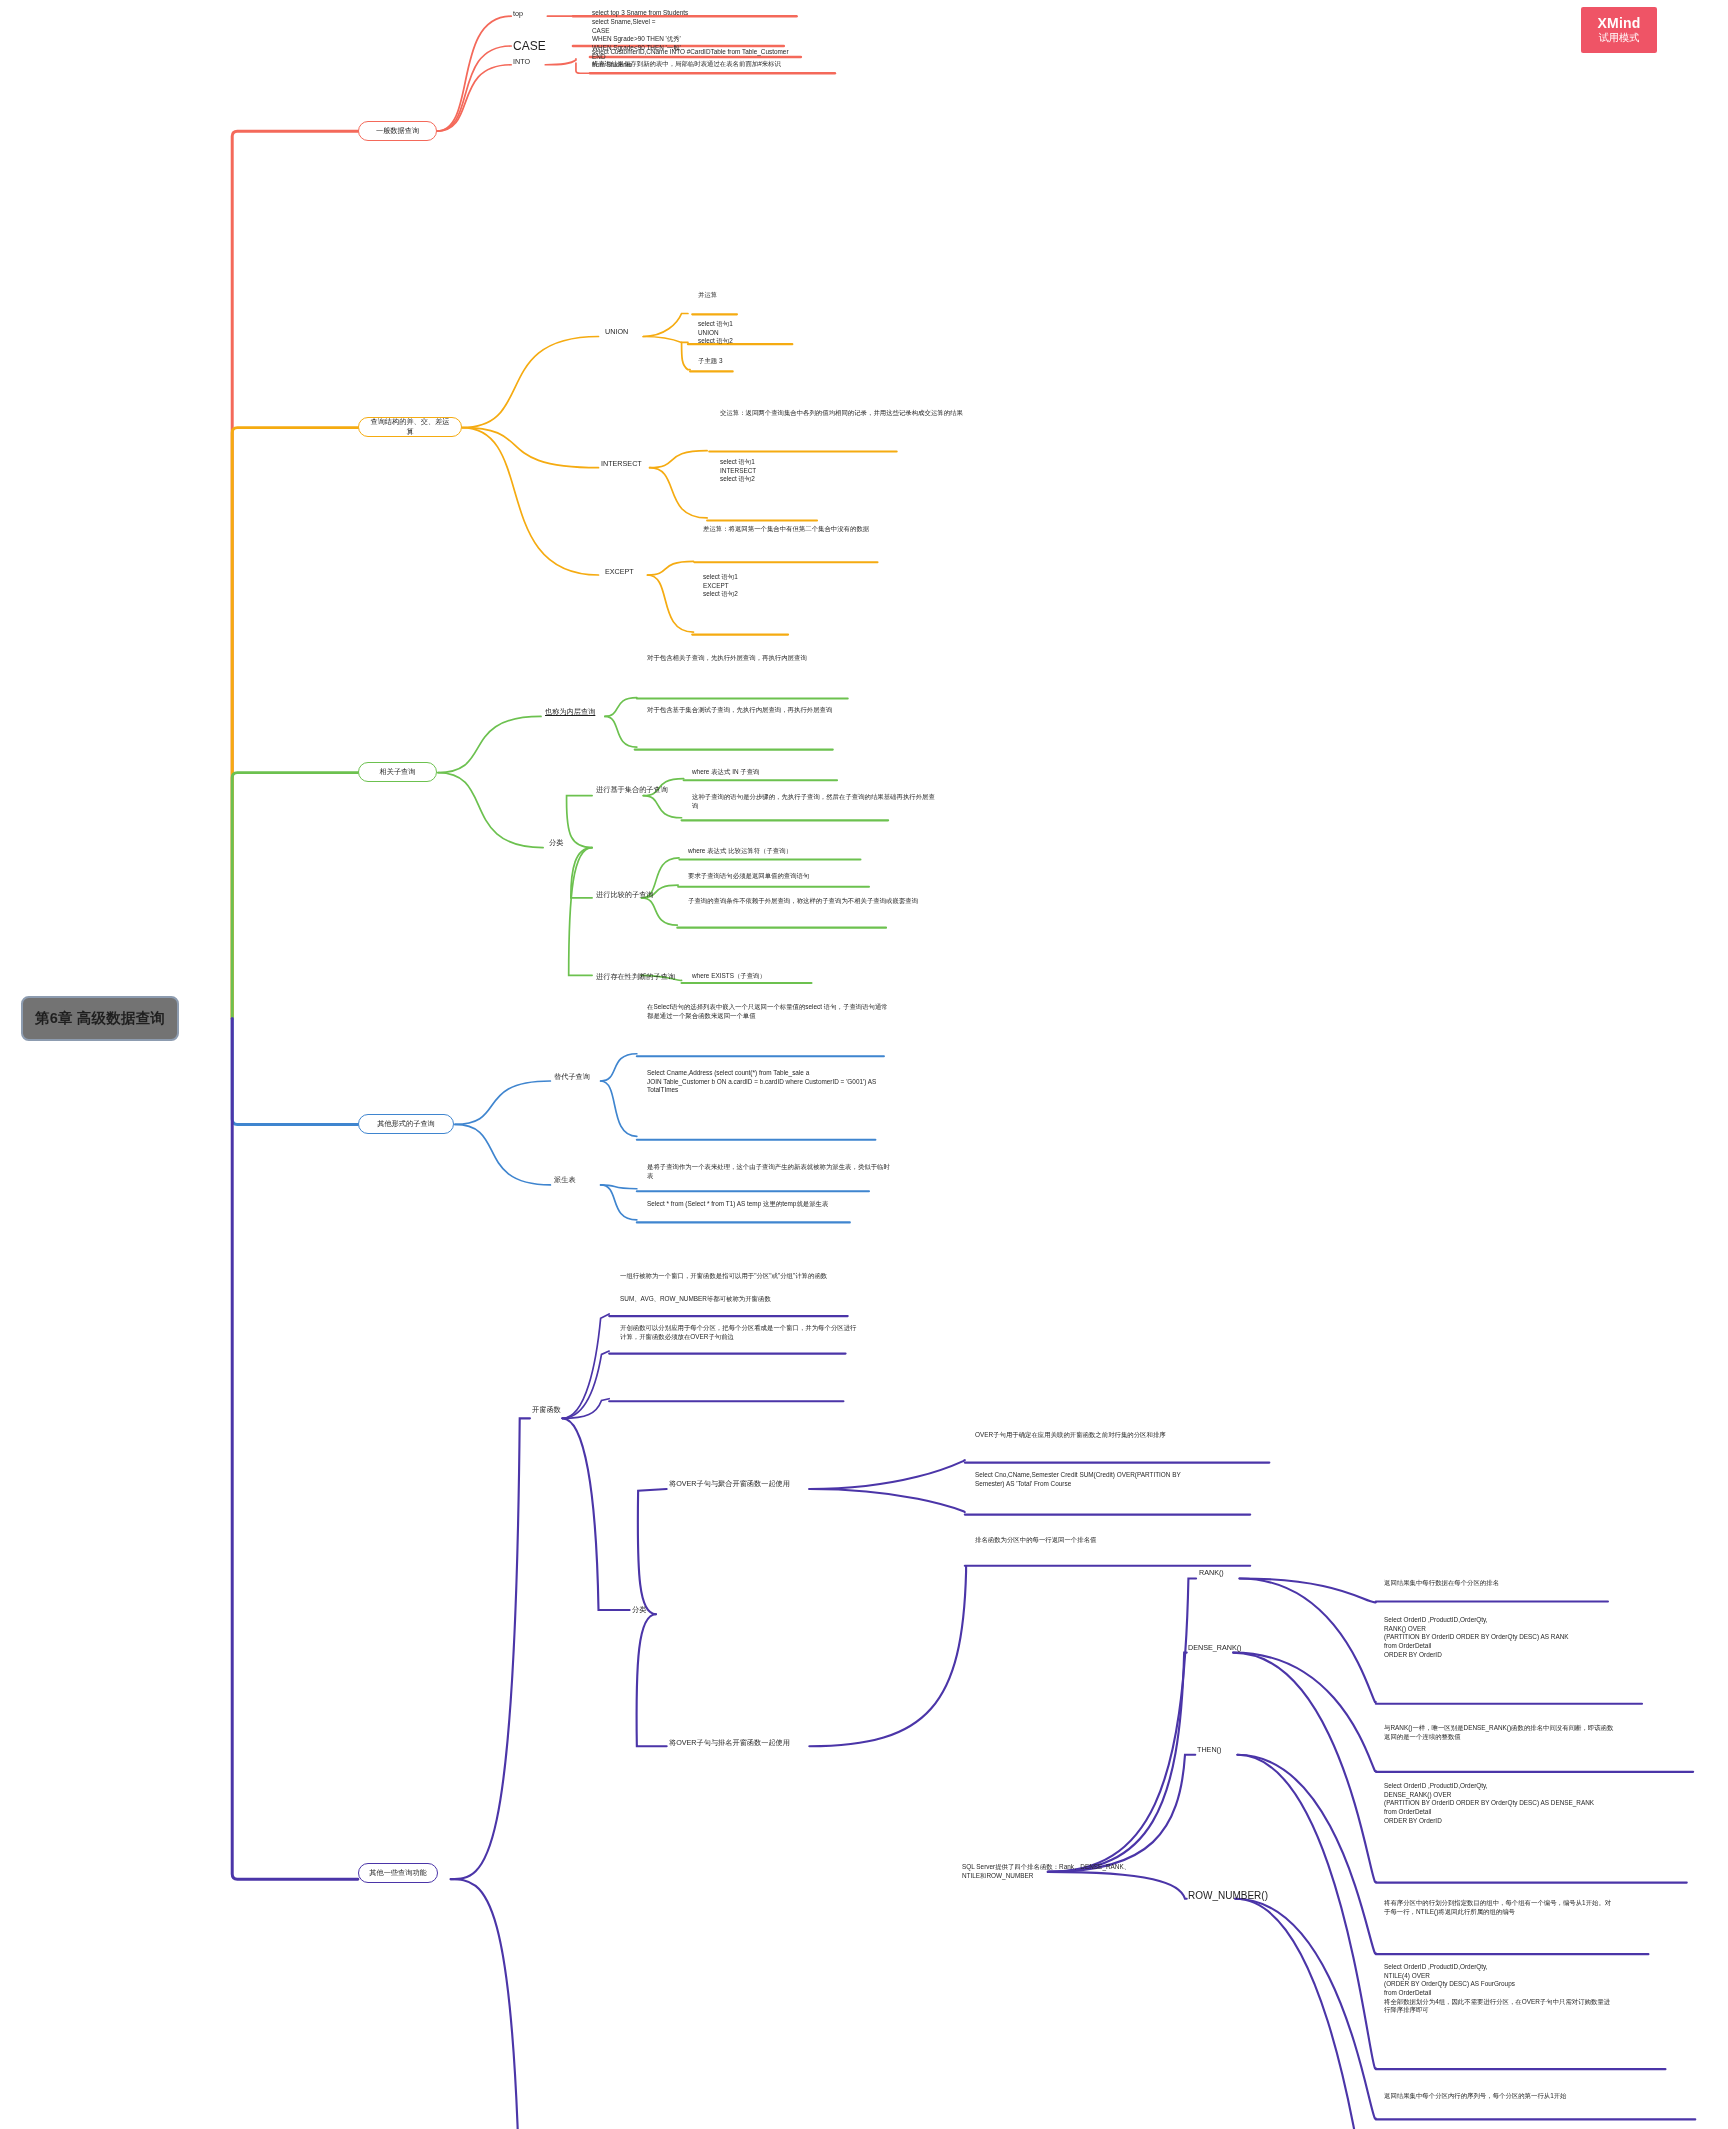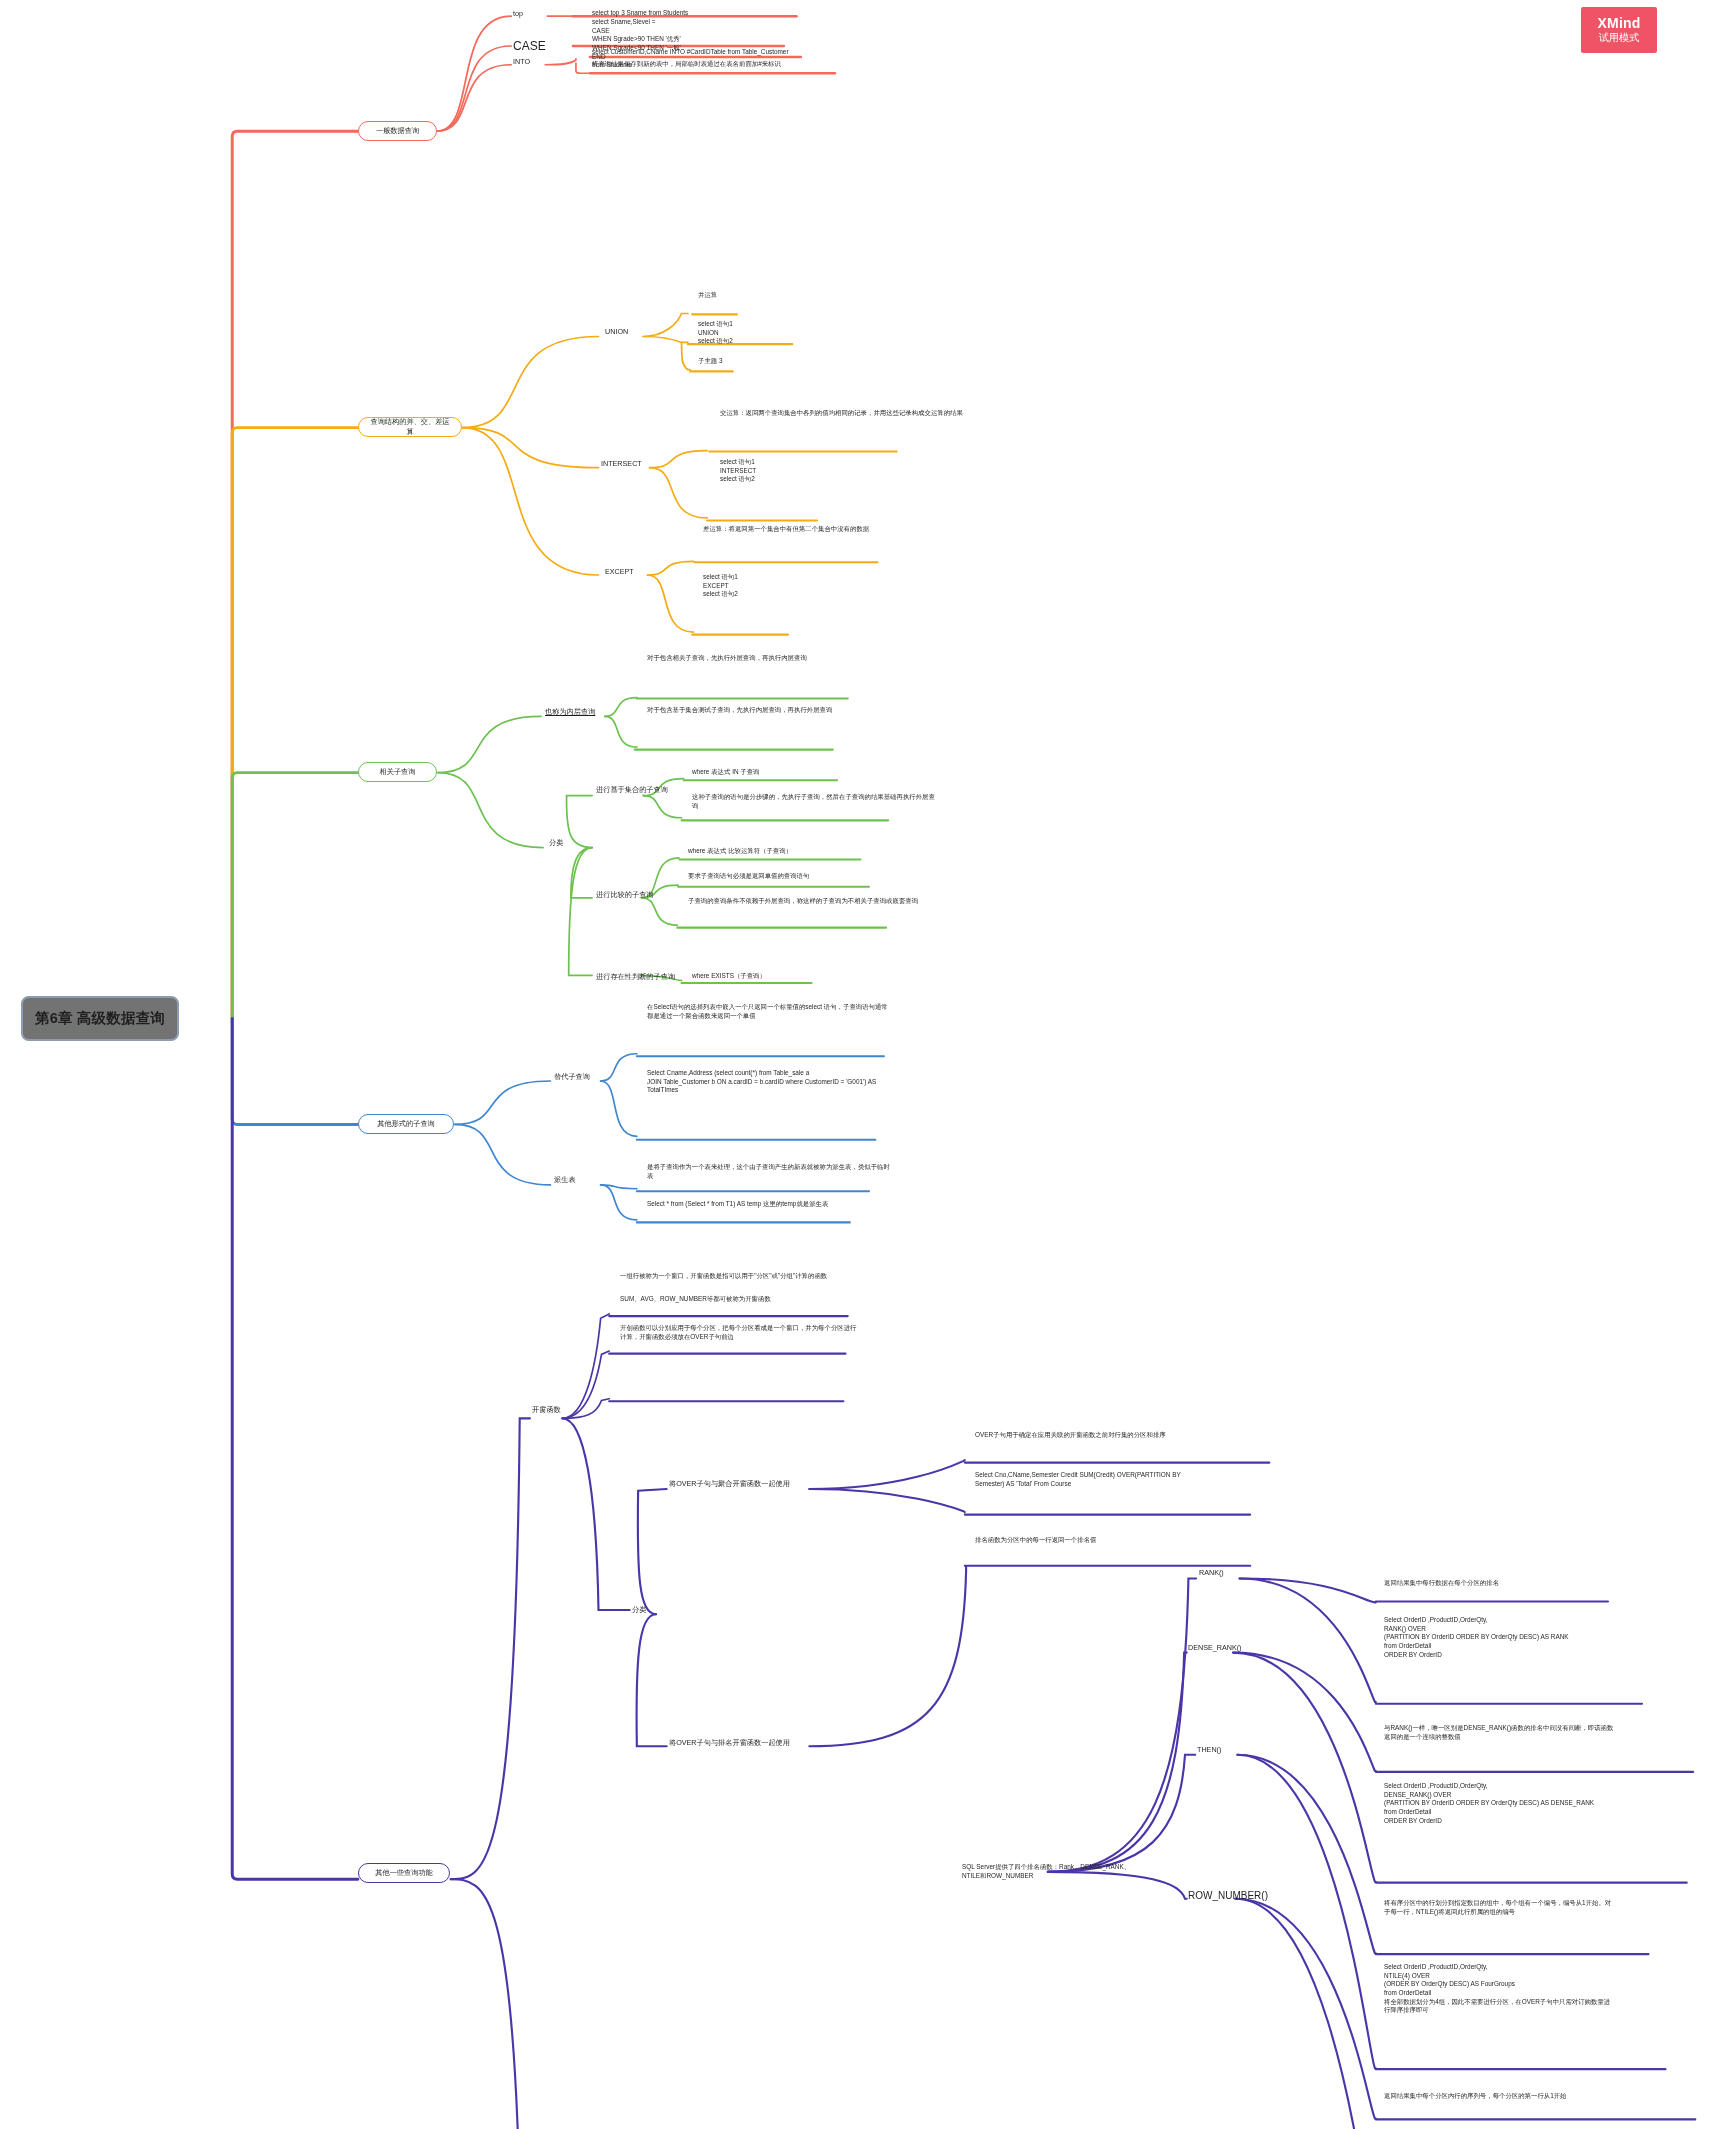--- a/index.html
+++ b/index.html
@@ -208,21 +208,21 @@
       <div class="node lvl1" style="left: 358px; top: 1114px; width: 96px; height: 20.4px; border-color: rgb(63, 133, 207); font-size: 7.2px;">
         <span>其他形式的子查询</span>
       </div>
       <div class="lbl " style="left: 554px; top: 1072px; font-size: 7.2px;">替代子查询</div>
       <div class="lbl " style="left: 554px; top: 1175px; font-size: 7.2px;">派生表</div>
       <div class="lbl " style="left: 647px; top: 1003px; font-size: 6.4px; width: 247px;">在Select语句的选择列表中嵌入一个只返回一个标量值的select 语句，子查询语句通常都是通过一个聚合函数来返回一个单值</div>
       <div class="lbl " style="left: 647px; top: 1069px; font-size: 6.4px; width: 247px;">Select Cname,Address (select count(*) from Table_sale a
 JOIN Table_Customer b ON a.cardID = b.cardID where CustomerID = 'G001') AS TotalTImes</div>
       <div class="lbl " style="left: 647px; top: 1163px; font-size: 6.4px; width: 247px;">是将子查询作为一个表来处理，这个由子查询产生的新表就被称为派生表，类似于临时表</div>
       <div class="lbl " style="left: 647px; top: 1200px; font-size: 6.4px; width: 247px;">Select * from (Select * from T1) AS temp 这里的temp就是派生表</div>
-      <div class="node lvl1" style="left: 358px; top: 1863px; width: 92px; height: 20.4px; border-color: rgb(75, 53, 168); font-size: 7.2px; align-items: center;">
+      <div class="node lvl1" style="left: 358px; top: 1863px; width: 80px; height: 20.4px; border-color: rgb(75, 53, 168); font-size: 7.2px; align-items: center;">
         <span>其他一些查询功能</span>
       </div>
       <div class="lbl " style="left: 532px; top: 1405px; font-size: 7.2px;">开窗函数</div>
       <div class="lbl " style="left: 620px; top: 1272px; font-size: 6.4px; width: 238px;">一组行被称为一个窗口，开窗函数是指可以用于"分区"或"分组"计算的函数</div>
       <div class="lbl " style="left: 620px; top: 1295px; font-size: 6.4px; width: 238px;">SUM、AVG、ROW_NUMBER等都可被称为开窗函数</div>
       <div class="lbl " style="left: 620px; top: 1324px; font-size: 6.4px; width: 238px;">开创函数可以分别应用于每个分区，把每个分区看成是一个窗口，并为每个分区进行计算，开窗函数必须放在OVER子句前边</div>
       <div class="lbl " style="left: 632px; top: 1605px; font-size: 7.2px;">分类</div>
       <div class="lbl " style="left: 669px; top: 1479px; font-size: 7.2px;">将OVER子句与聚合开窗函数一起使用</div>
       <div class="lbl " style="left: 669px; top: 1738px; font-size: 7.2px;">将OVER子句与排名开窗函数一起使用</div>
       <div class="lbl " style="left: 975px; top: 1431px; font-size: 6.4px; width: 234px;">OVER子句用于确定在应用关联的开窗函数之前对行集的分区和排序</div>

